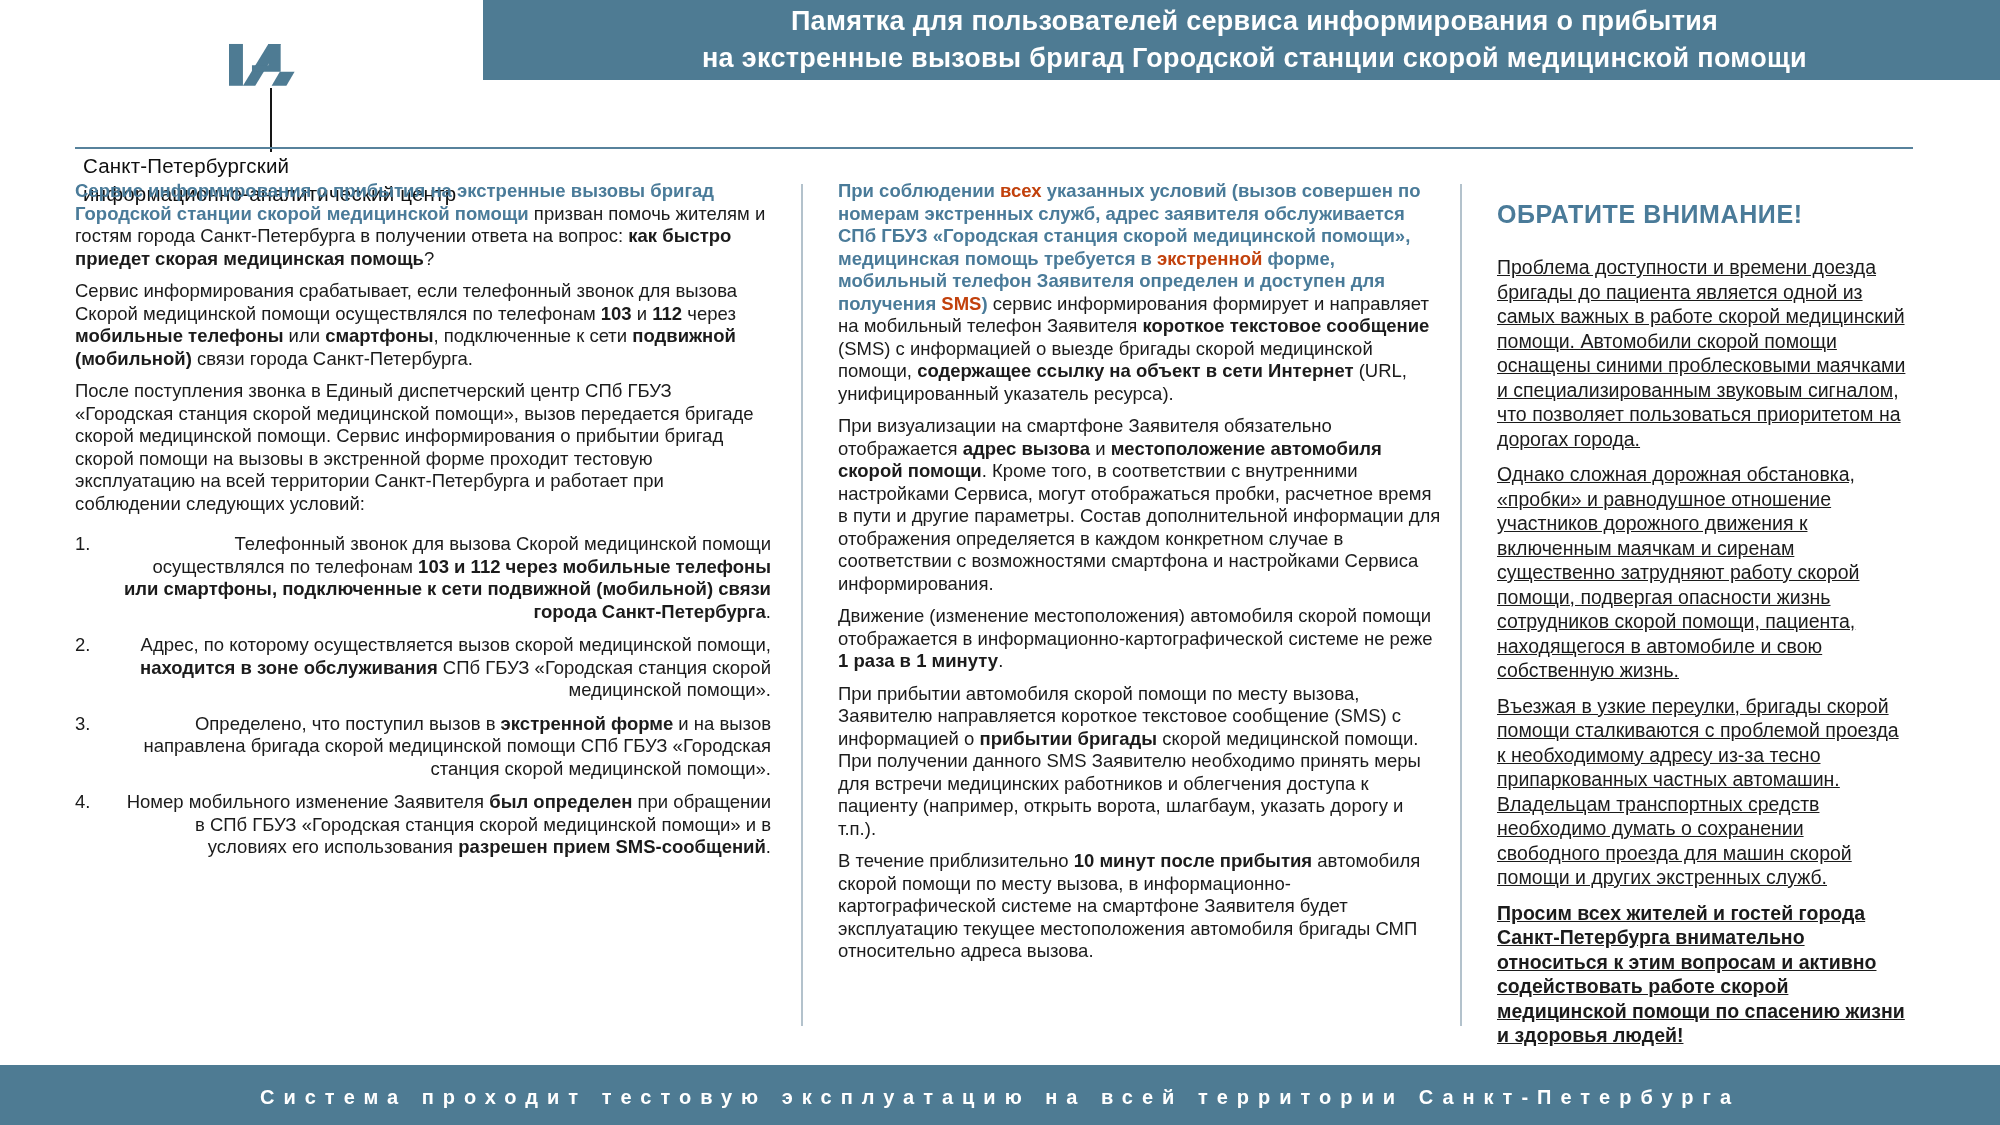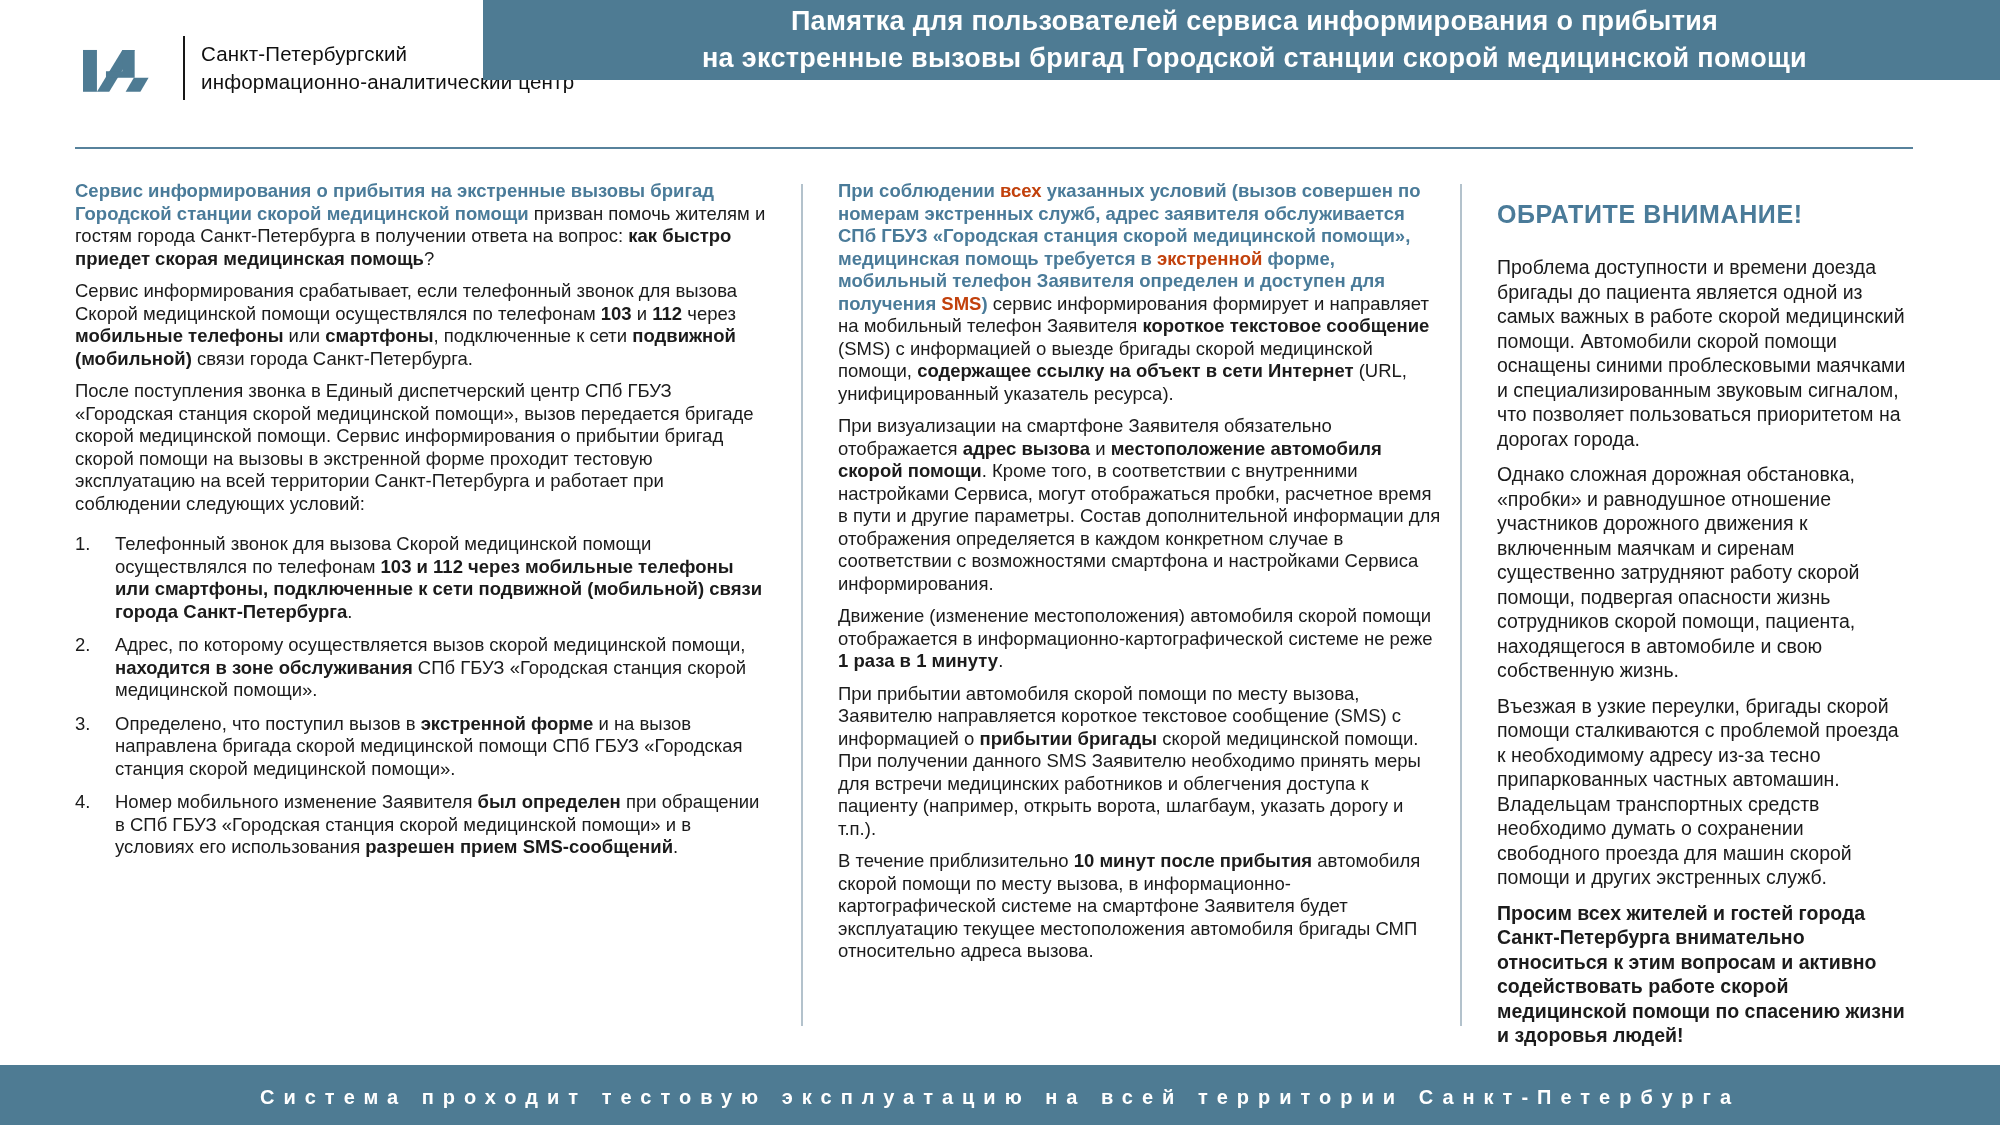--- a/index.html
+++ b/index.html
@@ -1,51 +1,51 @@
 <!DOCTYPE html>
 <html lang="ru"><head>
 <meta charset="utf-8">
 <style>
   html,body{margin:0;padding:0;background:#ffffff;}
   body{font-family:"Liberation Sans", sans-serif; color:#1b1b1b;}
   .page{position:relative;width:2000px;height:1125px;background:#fff;overflow:hidden;}
 
   
-  .logo{position:absolute;left:83px;top:36px;display:flex;align-items:center;}
+  .logo{position:absolute;left:83px;top:36px;display:flex;align-items:center;flex-direction:column;}
   .logo-mark{width:82px;height:52px;flex:0 0 auto;}
   .logo-sep{width:2px;height:64px;background:#161616;margin:0 16px 0 18px;}
   .logo-text{font-size:20.5px;line-height:28px;color:#101010;letter-spacing:0.2px;}
 
   .header-band{position:absolute;left:483px;top:0;width:1517px;height:80px;background:#4e7b93;
     display:flex;flex-direction:column;justify-content:center;box-sizing:border-box;padding-left:26px;align-items:center;}
   .title-line{color:#ffffff;font-weight:700;font-size:27px;line-height:37px;letter-spacing:0.3px;}
 
   .top-rule{position:absolute;left:75px;top:147px;width:1838px;height:2px;background:#57829c;}
 
   
   .col{position:absolute;top:180px;box-sizing:border-box;}
   .col-1{left:75px;width:696px;}
   .col-2{left:838px;width:608px;}
   .col-3{left:1497px;width:422px;padding-top:20px;}
   .v-divider{position:absolute;top:184px;height:842px;width:2px;background:#b3c2cc;}
   .v-divider.d1{left:801px;}
   .v-divider.d2{left:1460px;}
 
   .col-1 .para,.col-2 .para{font-size:18.5px;line-height:22.5px;margin:0 0 10px 0;}
-  .col-3 .para{font-size:19.5px;line-height:24.5px;margin:0 8px 11px 0;}
+  .col-3 .para{font-size:19.5px;line-height:24.5px;margin:0 8px 11px 0;text-decoration:underline;}
   .para:last-child{margin-bottom:0;}
 
   .bb{font-weight:700;}
   .tb{font-weight:700;color:#4a7b99;}
   .tx{font-weight:800;color:#c2410c;}
 
   .list-wrap{margin-top:18px;}
   .li-block{display:flex;margin:0 0 11px 0;font-size:18.5px;line-height:22.5px;}
   .li-num{flex:0 0 40px;}
-  .li-text{flex:1 1 auto;}
+  .li-text{flex:1 1 auto;text-align:right;}
 
   .attention-heading{font-size:25px;font-weight:800;color:#4a7b99;letter-spacing:0.6px;
     margin:0 0 26px 0;white-space:nowrap;}
 
   
   .footer-band{position:absolute;left:0;top:1065px;width:2000px;height:64px;background:#4e7b93;
     display:flex;align-items:center;justify-content:center;font-weight:bold;}
   .footer-text{color:#ffffff;font-size:20px;letter-spacing:9px;white-space:nowrap;}
 </style>
 </head>

